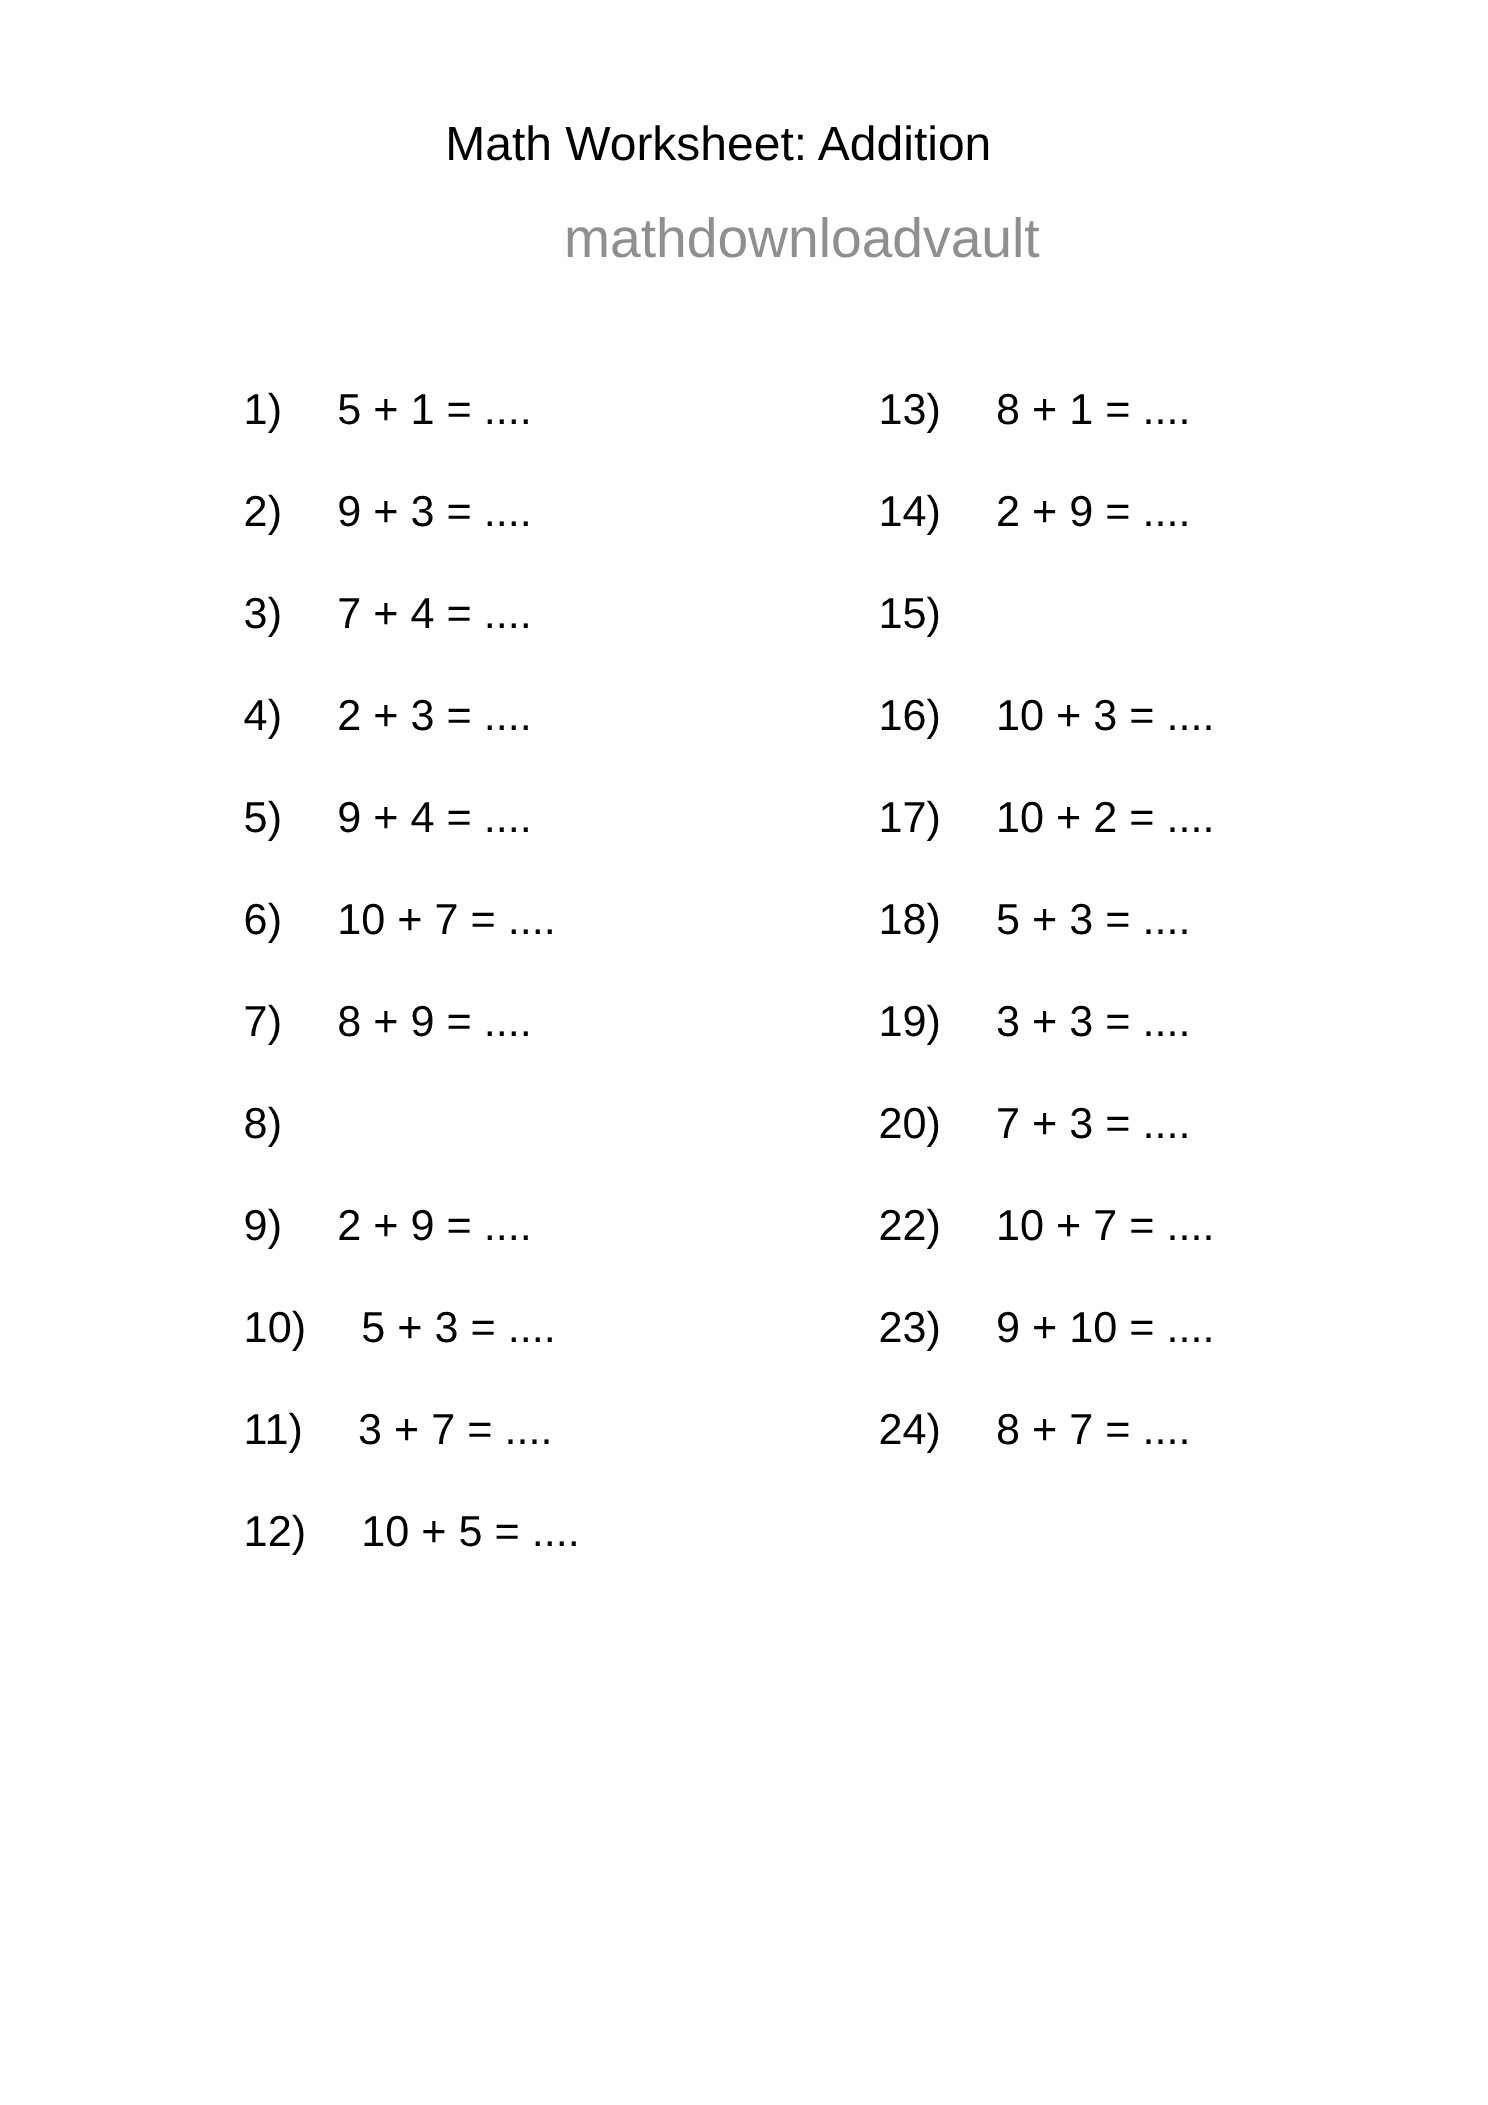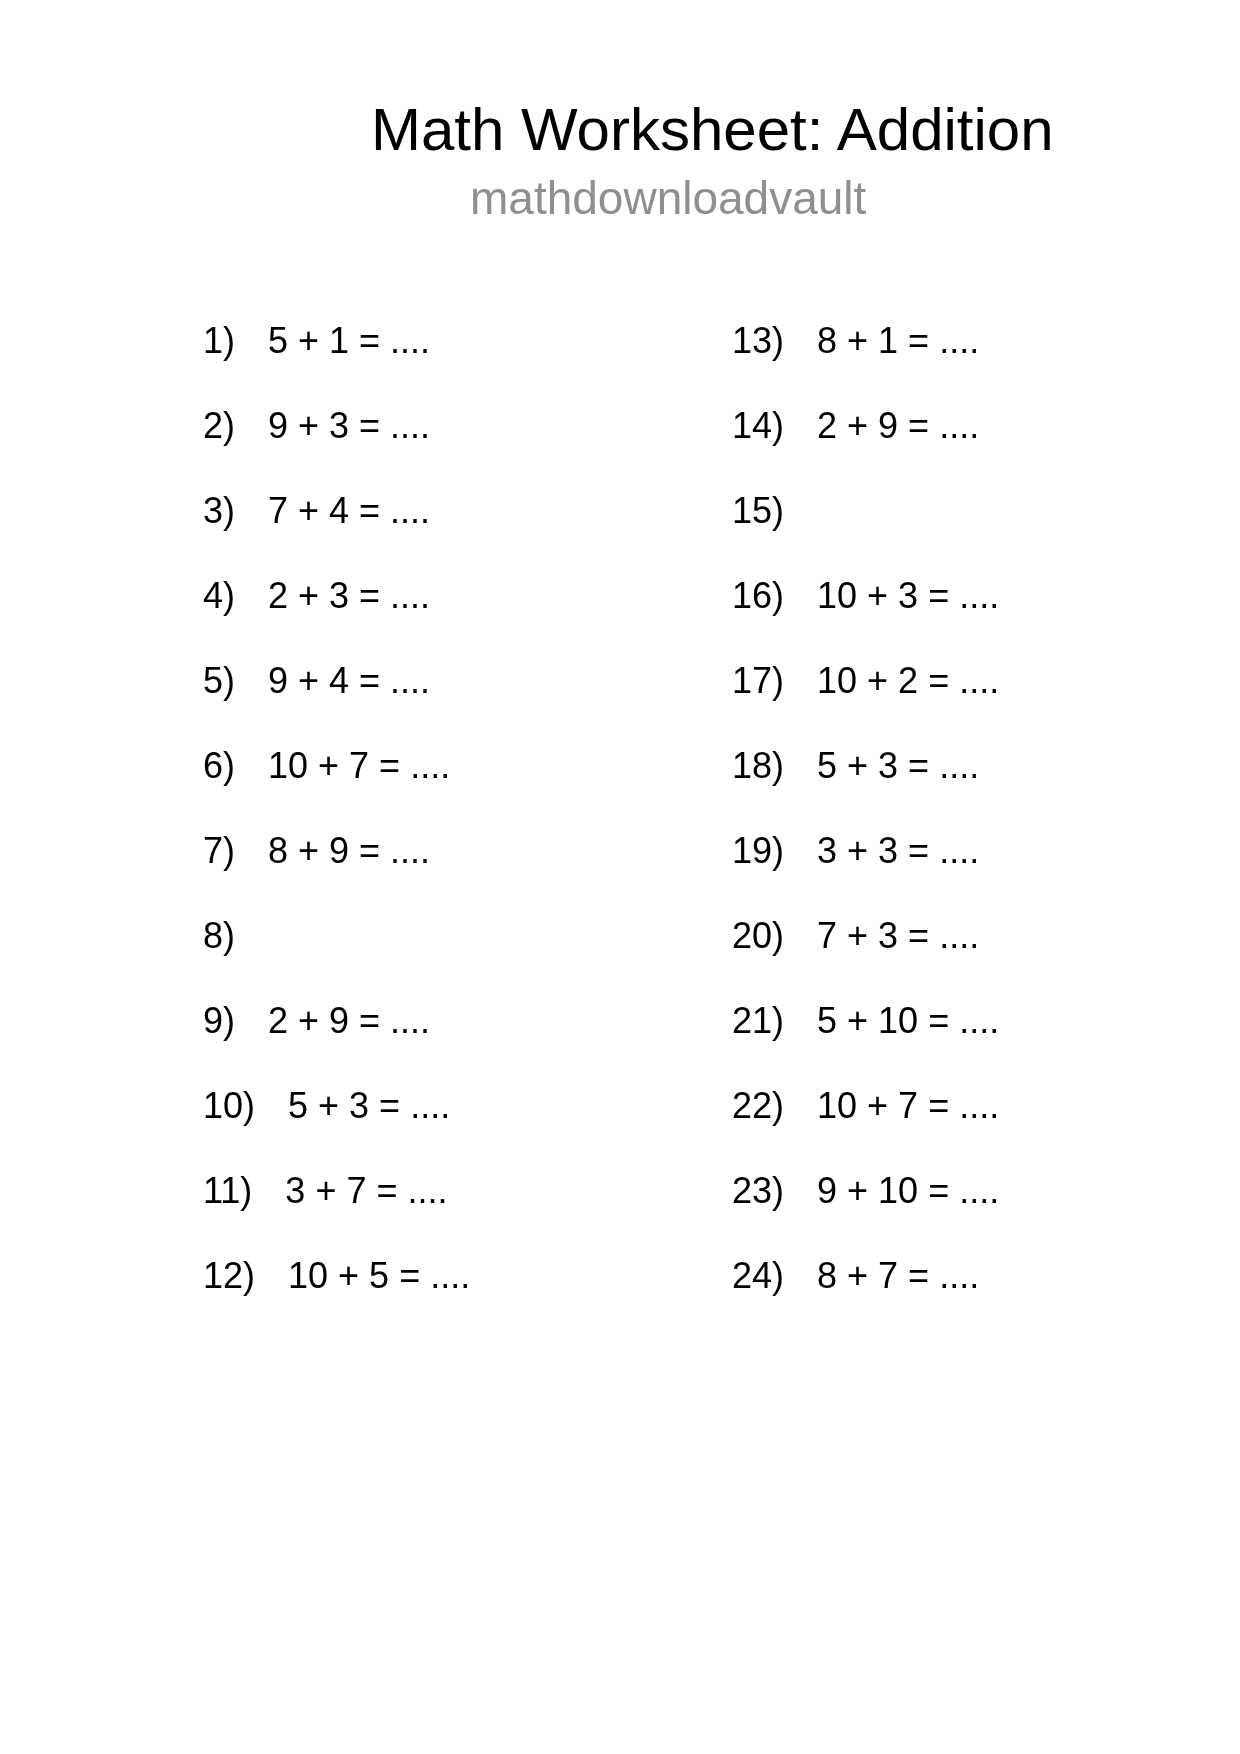--- a/index.html
+++ b/index.html
@@ -12,21 +12,21 @@
     width: 1240px;
     height: 1754px;
     background: #ffffff;
     overflow: hidden;
     font-family: "Liberation Sans", "DejaVu Sans", sans-serif;
   }
   .title {
     position: absolute;
     left: 371px;
     top: 100px;
-    font-size: 60px;
+    font-size: 40px;
     line-height: 1;
     color: #000000;
     white-space: nowrap;
     letter-spacing: 0;
   }
   .subtitle {
     position: absolute;
     left: 470px;
     top: 175px;
     font-size: 46px;
@@ -47,21 +47,21 @@
     color: #000000;
     white-space: nowrap;
     display: flex;
     align-items: baseline;
   }
   .row .num {
     display: inline-block;
   }
   .row .expr {
     display: inline-block;
-    margin-left: 33px;
+    margin-left: 46px;
   }
 </style>
 </head>
 <body>
 
 <div class="page">
 
   <div class="title">Math Worksheet: Addition</div>
   <div class="subtitle">mathdownloadvault</div>
 
@@ -141,24 +141,20 @@
     </div>
     <div class="row">
       <span class="num">19)</span>
       <span class="expr">3 + 3 = ....</span>
     </div>
     <div class="row">
       <span class="num">20)</span>
       <span class="expr">7 + 3 = ....</span>
     </div>
     <div class="row">
-      <span class="num">21)</span>
-      <span class="expr">5 + 10 = ....</span>
-    </div>
-    <div class="row">
       <span class="num">22)</span>
       <span class="expr">10 + 7 = ....</span>
     </div>
     <div class="row">
       <span class="num">23)</span>
       <span class="expr">9 + 10 = ....</span>
     </div>
     <div class="row">
       <span class="num">24)</span>
       <span class="expr">8 + 7 = ....</span>

